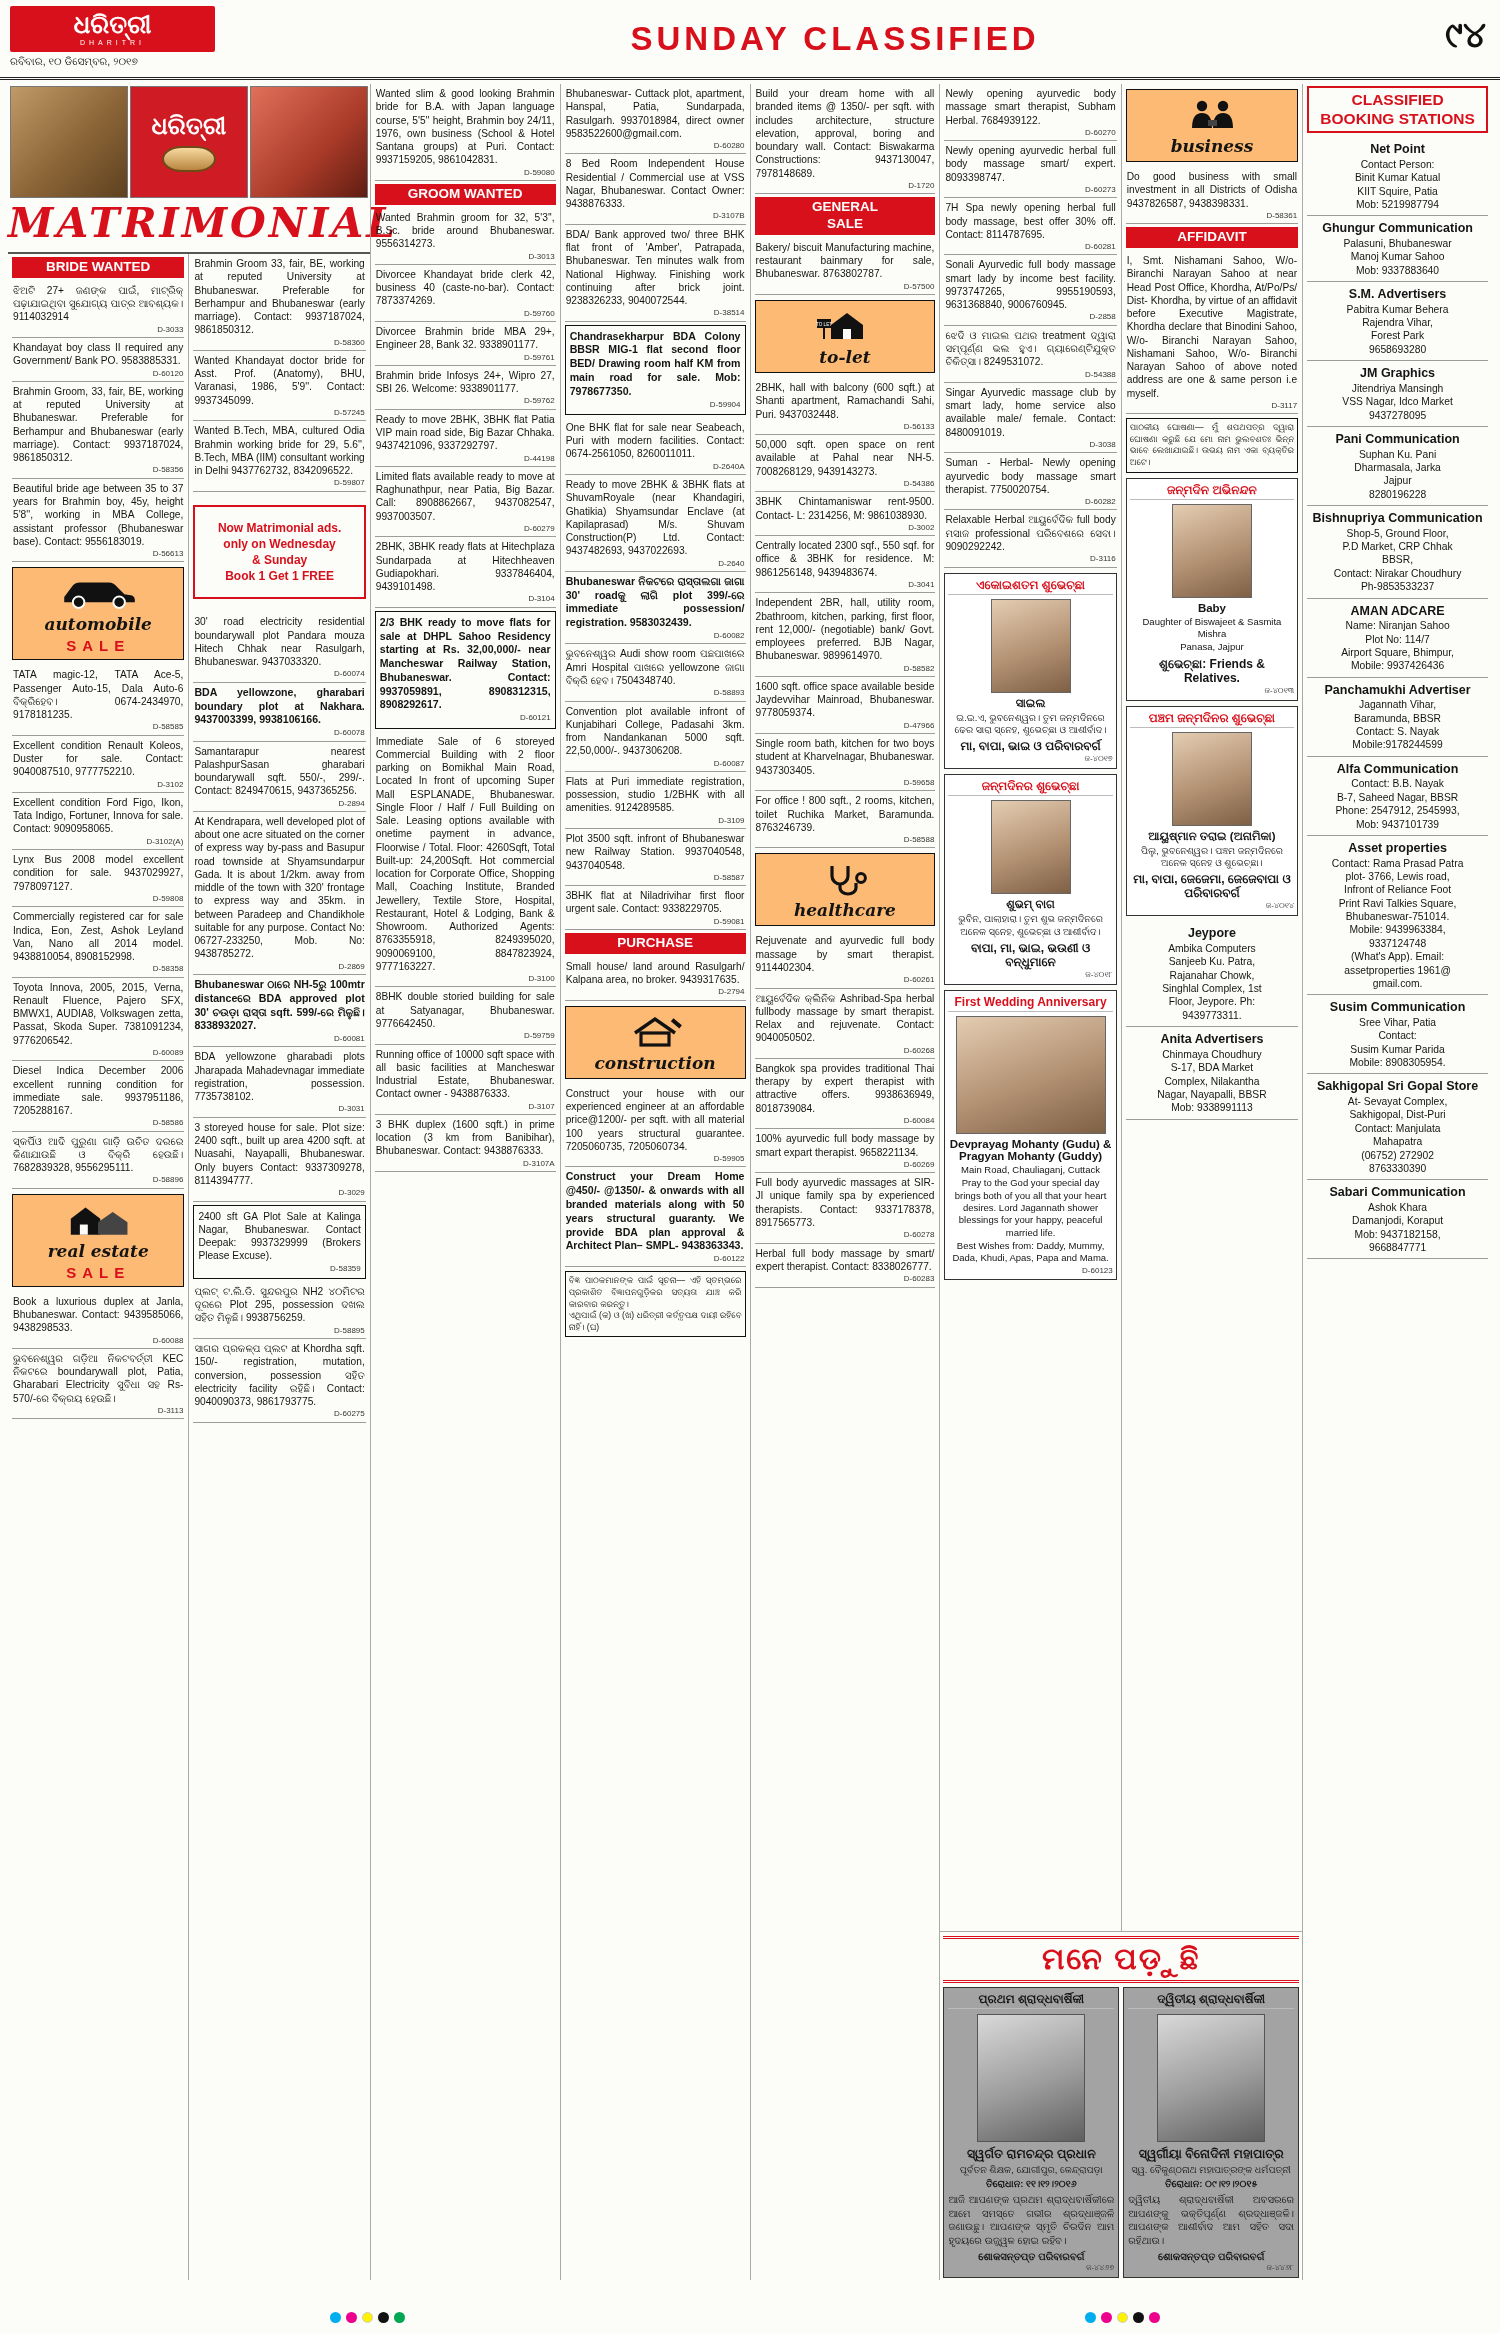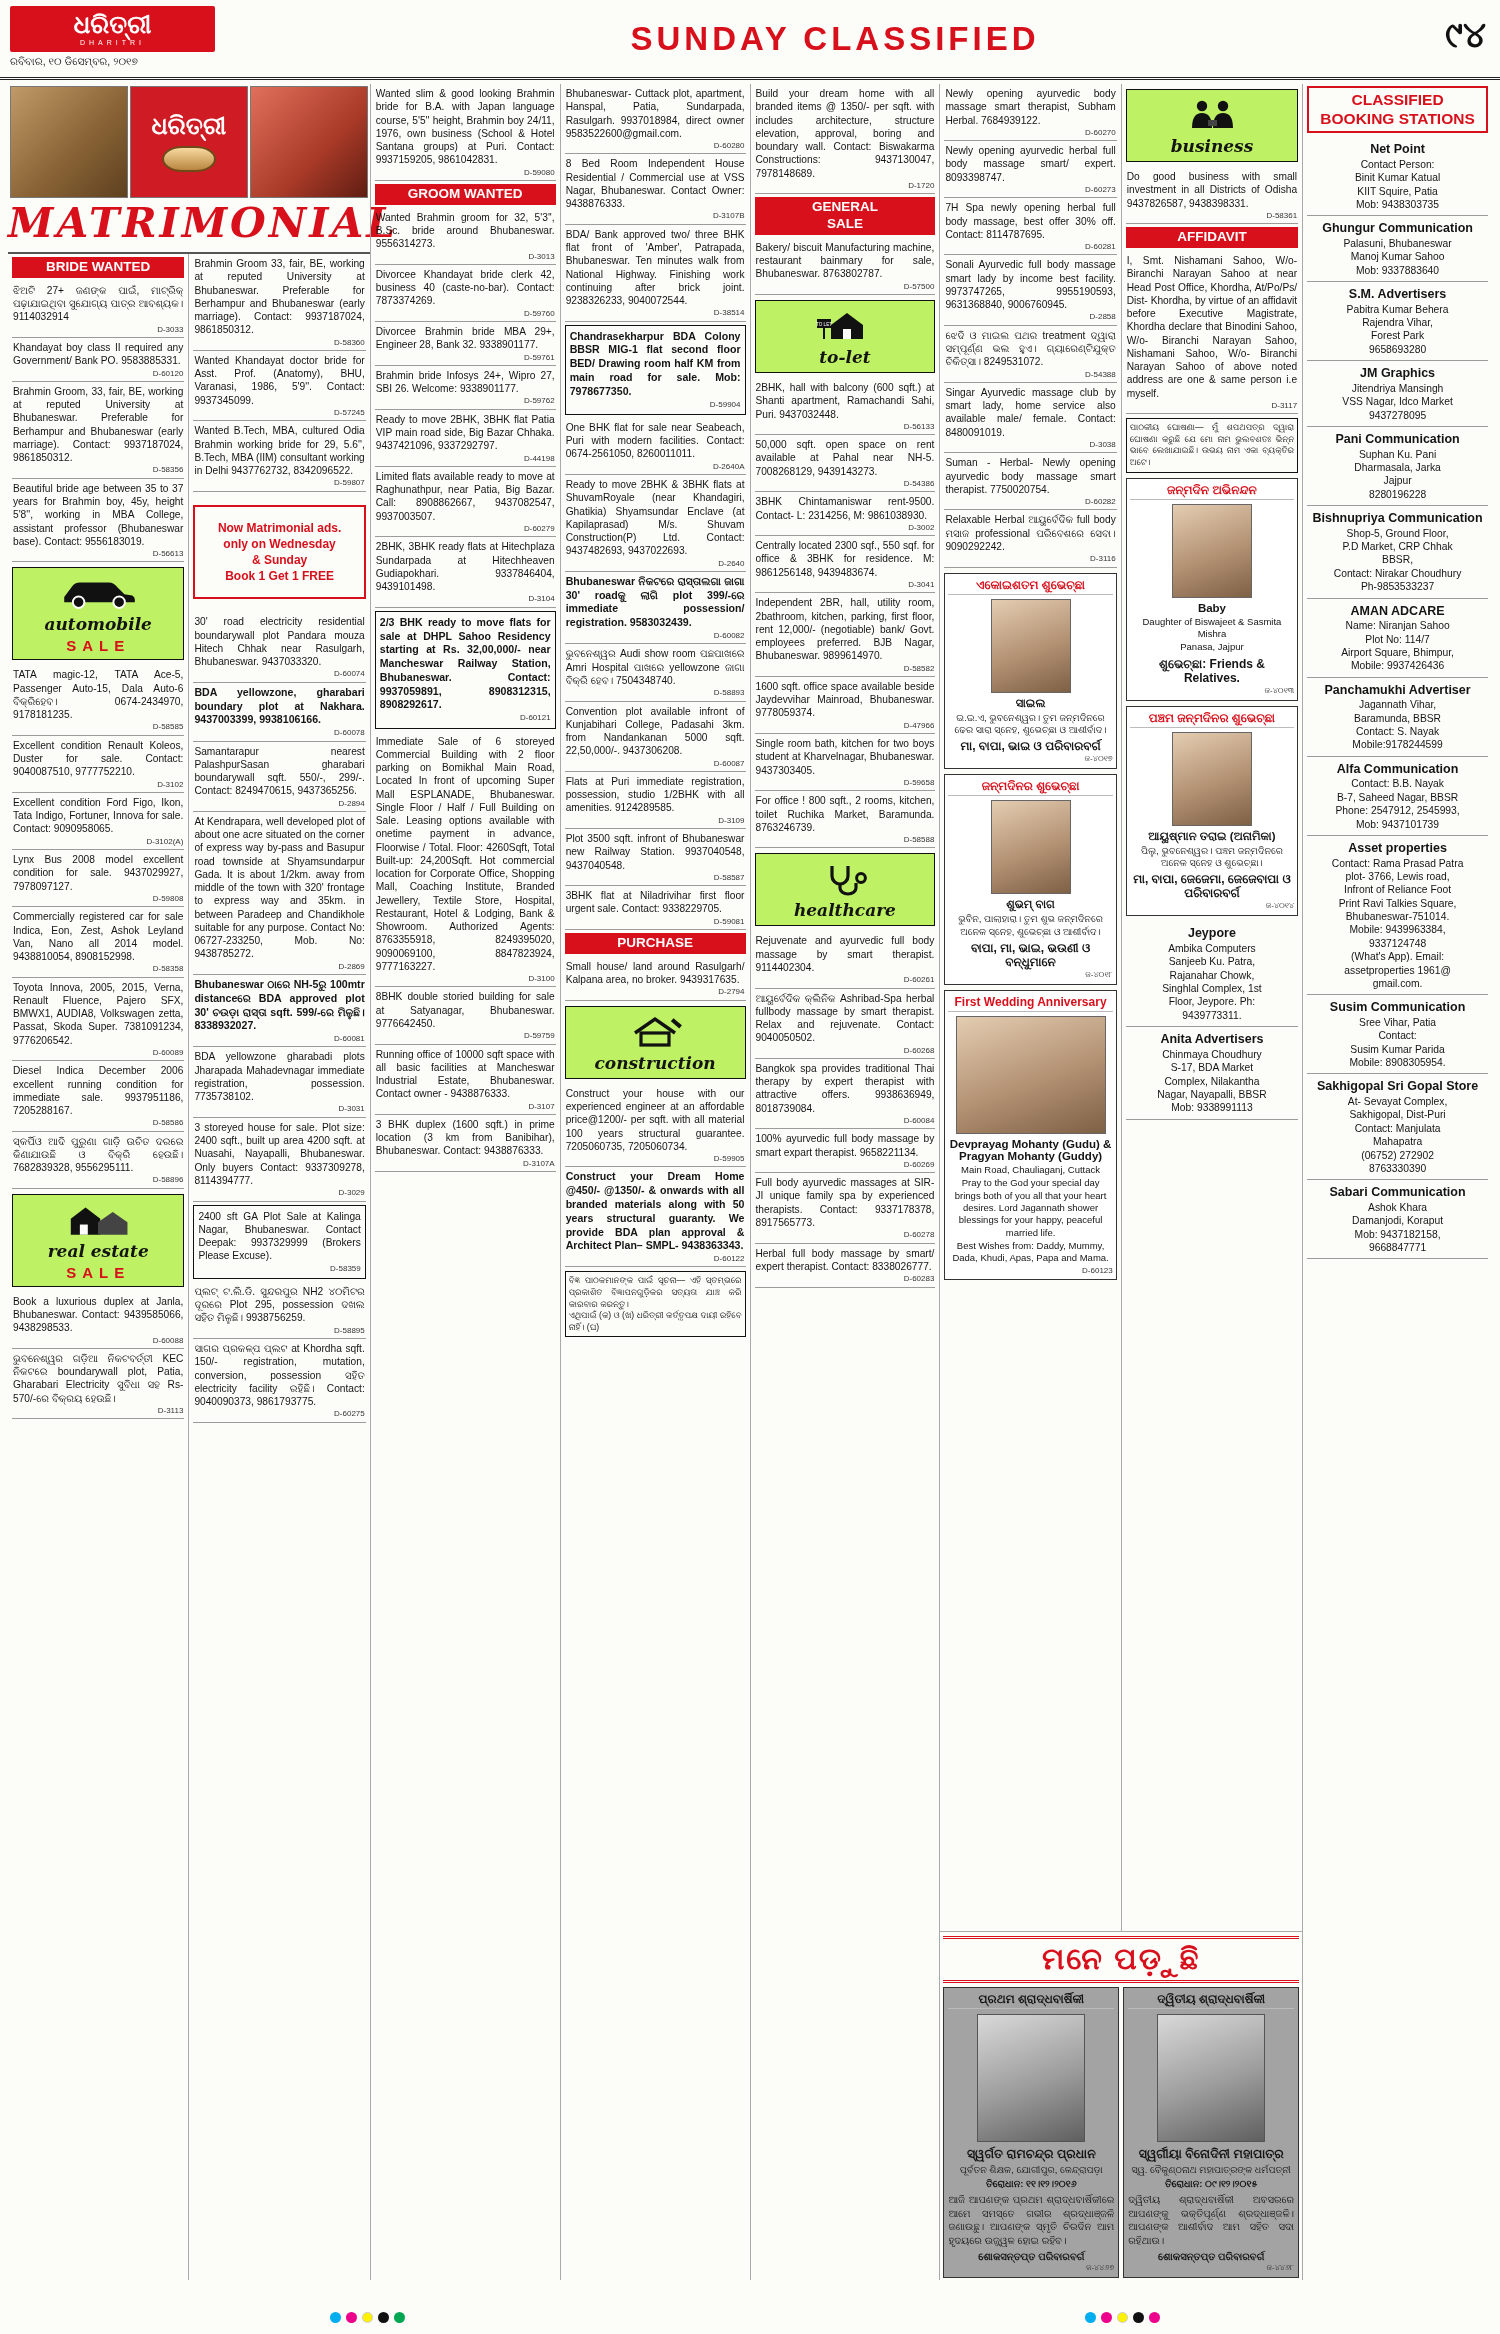--- a/index.html
+++ b/index.html
@@ -46,21 +46,21 @@
   .ad{font-size:10.2px;line-height:1.3;text-align:justify;padding:3px 1px 2px;border-bottom:1px solid #9c9c9c;}
   .ad.bold{font-weight:bold;font-size:10.6px;}
   .ad.boxed{border:1.6px solid #111;margin:3px 0;padding:4px;}
   .adid{display:block;text-align:right;font-size:8px;color:#333;font-weight:normal;margin-top:1px;}
   .hdr{background:#d8101b;color:#fff;text-align:center;font-weight:bold;font-size:13.5px;
        padding:2px 0;margin:3px 0;line-height:1.25;}
   .bookhdr{border:2px solid #d8101b;color:#d8101b;font-weight:800;font-size:15.5px;text-align:center;
            padding:3px 0;margin:2px 0 4px;line-height:1.2;}
   .promo{border:2px solid #d8101b;color:#d8101b;font-weight:bold;text-align:center;font-size:12px;
          padding:13px 2px;margin:13px 0;line-height:1.35;}
-  .cat{border:1.6px solid #111;margin:5px 0;padding:7px 3px 5px;text-align:center;background:#bef264;}
+  .cat{border:1.6px solid #111;margin:5px 0;padding:7px 3px 5px;text-align:center;background:#fdba74;}
   .cat-icon{height:36px;display:flex;align-items:center;justify-content:center;}
   .cat-icon svg{height:34px;max-width:90%;}
   .cat-label{font-family:"DejaVu Serif",serif;font-style:italic;font-weight:bold;font-size:17px;margin-top:3px;}
   .cat-sale{color:#d8101b;font-weight:800;font-size:15px;letter-spacing:6px;margin-top:3px;}
   .pbox{border:1.4px solid #333;margin:5px 0;padding:4px 3px;text-align:center;background:#fff;}
   .pbox-hdr{color:#d8101b;font-weight:bold;font-size:12px;border-bottom:1px solid #bbb;padding-bottom:2px;}
   .pbox-photos{display:flex;justify-content:center;gap:6px;margin:4px 0;}
   .pbox-photo{width:80px;height:94px;border:1px solid #666;
               background:linear-gradient(160deg,#e4cdb2 0%,#b39173 55%,#7e6045 100%);}
   .pbox.wide .pbox-photo{width:150px;height:118px;}
@@ -666,21 +666,21 @@
     <div class="col">
         <div class="bookhdr">
           <div class="hdr-line">CLASSIFIED</div>
           <div class="hdr-line">BOOKING STATIONS</div>
         </div>
         <div class="station">
           <div class="st-name">Net Point</div>
           <div class="st-line">Contact Person:</div>
           <div class="st-line">Binit Kumar Katual</div>
           <div class="st-line">KIIT Squire, Patia</div>
-          <div class="st-line">Mob: 9438303735</div>
+          <div class="st-line">Mob: 5219987794</div>
         </div>
         <div class="station">
           <div class="st-name">Ghungur Communication</div>
           <div class="st-line">Palasuni, Bhubaneswar</div>
           <div class="st-line">Manoj Kumar Sahoo</div>
           <div class="st-line">Mob: 9337883640</div>
         </div>
         <div class="station">
           <div class="st-name">S.M. Advertisers</div>
           <div class="st-line">Pabitra Kumar Behera</div>

